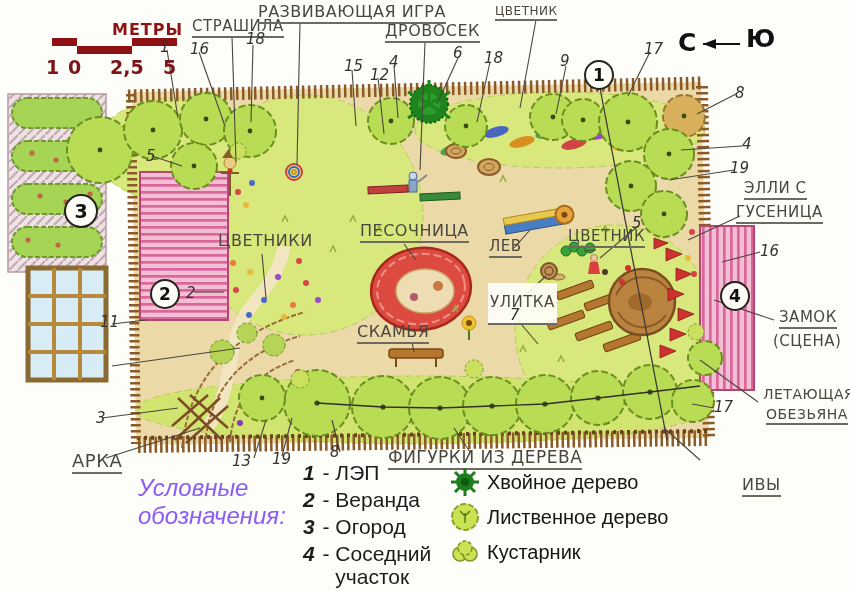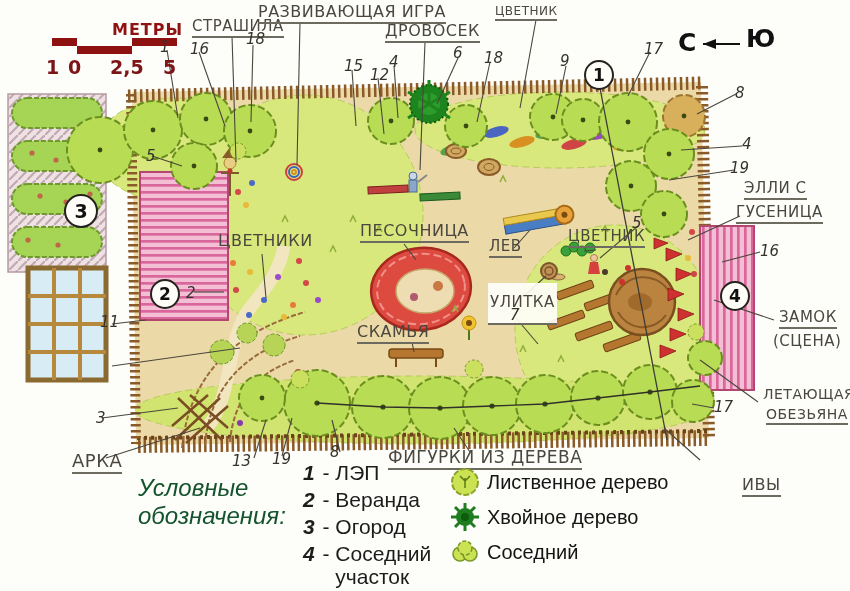--- a/index.html
+++ b/index.html
@@ -11,21 +11,21 @@
   .u{border-bottom:2px solid #6d6a60;padding-bottom:1px;}
   .num{position:absolute;z-index:3;font-style:italic;font-size:15px;color:#35332c;}
   .scale-tick{position:absolute;z-index:3;font-weight:bold;font-size:19px;color:#7d1416;}
   .metry{position:absolute;z-index:3;font-weight:bold;font-size:16px;letter-spacing:1px;color:#8e1212;}
   .circled{position:absolute;z-index:4;width:26px;height:26px;border:2.2px solid #24221d;
            border-radius:50%;background:#fffdf8;display:flex;align-items:center;justify-content:center;
            font-weight:bold;font-size:17px;color:#111;}
   .compass-letter{position:absolute;z-index:3;font-weight:bold;font-size:25px;color:#111;}
   .legend-heading{position:absolute;z-index:3;left:138px;top:474px;width:180px;
                   font-family:"Liberation Sans",sans-serif;font-style:italic;font-size:24px;
-                  color:#14532d;line-height:1.15;}
+                  color:#8b5cf6;line-height:1.15;}
   .legend-items{position:absolute;z-index:3;left:303px;top:461px;
                 font-family:"Liberation Sans",sans-serif;font-size:21px;color:#1c1c1c;}
   .legend-row{display:flex;align-items:flex-start;margin-bottom:4px;line-height:1.1;}
   .legend-row b{font-style:italic;margin-right:2px;}
   .legend-row .lab{display:inline-block;max-width:118px;}
   .legend-symbols{position:absolute;z-index:3;left:449px;top:466px;
                   font-family:"Liberation Sans",sans-serif;font-size:20px;color:#151515;}
   .sym-row{display:flex;align-items:center;margin-bottom:3px;}
   .sym-row svg{margin-right:6px;flex:0 0 auto;}
   .boxed{background:rgba(255,255,252,.9);padding:12px 2px;}
@@ -476,45 +476,45 @@
     <div class="legend-row">
       <b>4</b>
         <span style="white-space:pre"> - </span>
         <span class="lab">Соседний участок</span>
     </div>
   </div>
 
   <div class="legend-symbols">
     <div class="sym-row">
       <svg width="32" height="32">
-        <circle cx="16" cy="16" r="13" fill="#cbe253" stroke="#8aa32a" stroke-width="2" stroke-dasharray="6 2"></circle>
-        <path d="M16,22 L16,12 M16,15 L11,10 M16,15 L21,10" stroke="#5a7a1a" stroke-width="1.5" fill="none"></path>
-      </svg>
-      <span>Лиственное дерево</span>
-    </div>
-    <div class="sym-row">
-      <svg width="32" height="32">
         <circle cx="16" cy="16" r="9" fill="#1e7d1e"></circle>
         <g stroke="#1e7d1e" stroke-width="3">
           <line x1="16" y1="16" x2="16" y2="2"></line>
             <line x1="16" y1="16" x2="16" y2="30"></line>
           <line x1="16" y1="16" x2="2" y2="16"></line>
             <line x1="16" y1="16" x2="30" y2="16"></line>
           <line x1="16" y1="16" x2="6" y2="6"></line>
             <line x1="16" y1="16" x2="26" y2="6"></line>
           <line x1="16" y1="16" x2="6" y2="26"></line>
             <line x1="16" y1="16" x2="26" y2="26"></line>
         </g>
         <circle cx="16" cy="16" r="4" fill="#0c5c0c"></circle>
       </svg>
       <span>Хвойное дерево</span>
     </div>
     <div class="sym-row">
       <svg width="32" height="32">
+        <circle cx="16" cy="16" r="13" fill="#cbe253" stroke="#8aa32a" stroke-width="2" stroke-dasharray="6 2"></circle>
+        <path d="M16,22 L16,12 M16,15 L11,10 M16,15 L21,10" stroke="#5a7a1a" stroke-width="1.5" fill="none"></path>
+      </svg>
+      <span>Лиственное дерево</span>
+    </div>
+    <div class="sym-row">
+      <svg width="32" height="32">
         <circle cx="11" cy="18" r="7" fill="#cbe253" stroke="#7a9a28" stroke-width="1.6"></circle>
         <circle cx="21" cy="18" r="7" fill="#cbe253" stroke="#7a9a28" stroke-width="1.6"></circle>
         <circle cx="16" cy="12" r="7" fill="#cbe253" stroke="#7a9a28" stroke-width="1.6" stroke-dasharray="4 2"></circle>
       </svg>
-      <span>Соседний</span>
+      <span>Кустарник</span>
     </div>
   </div>
 
 </div>
 
 </body></html>

